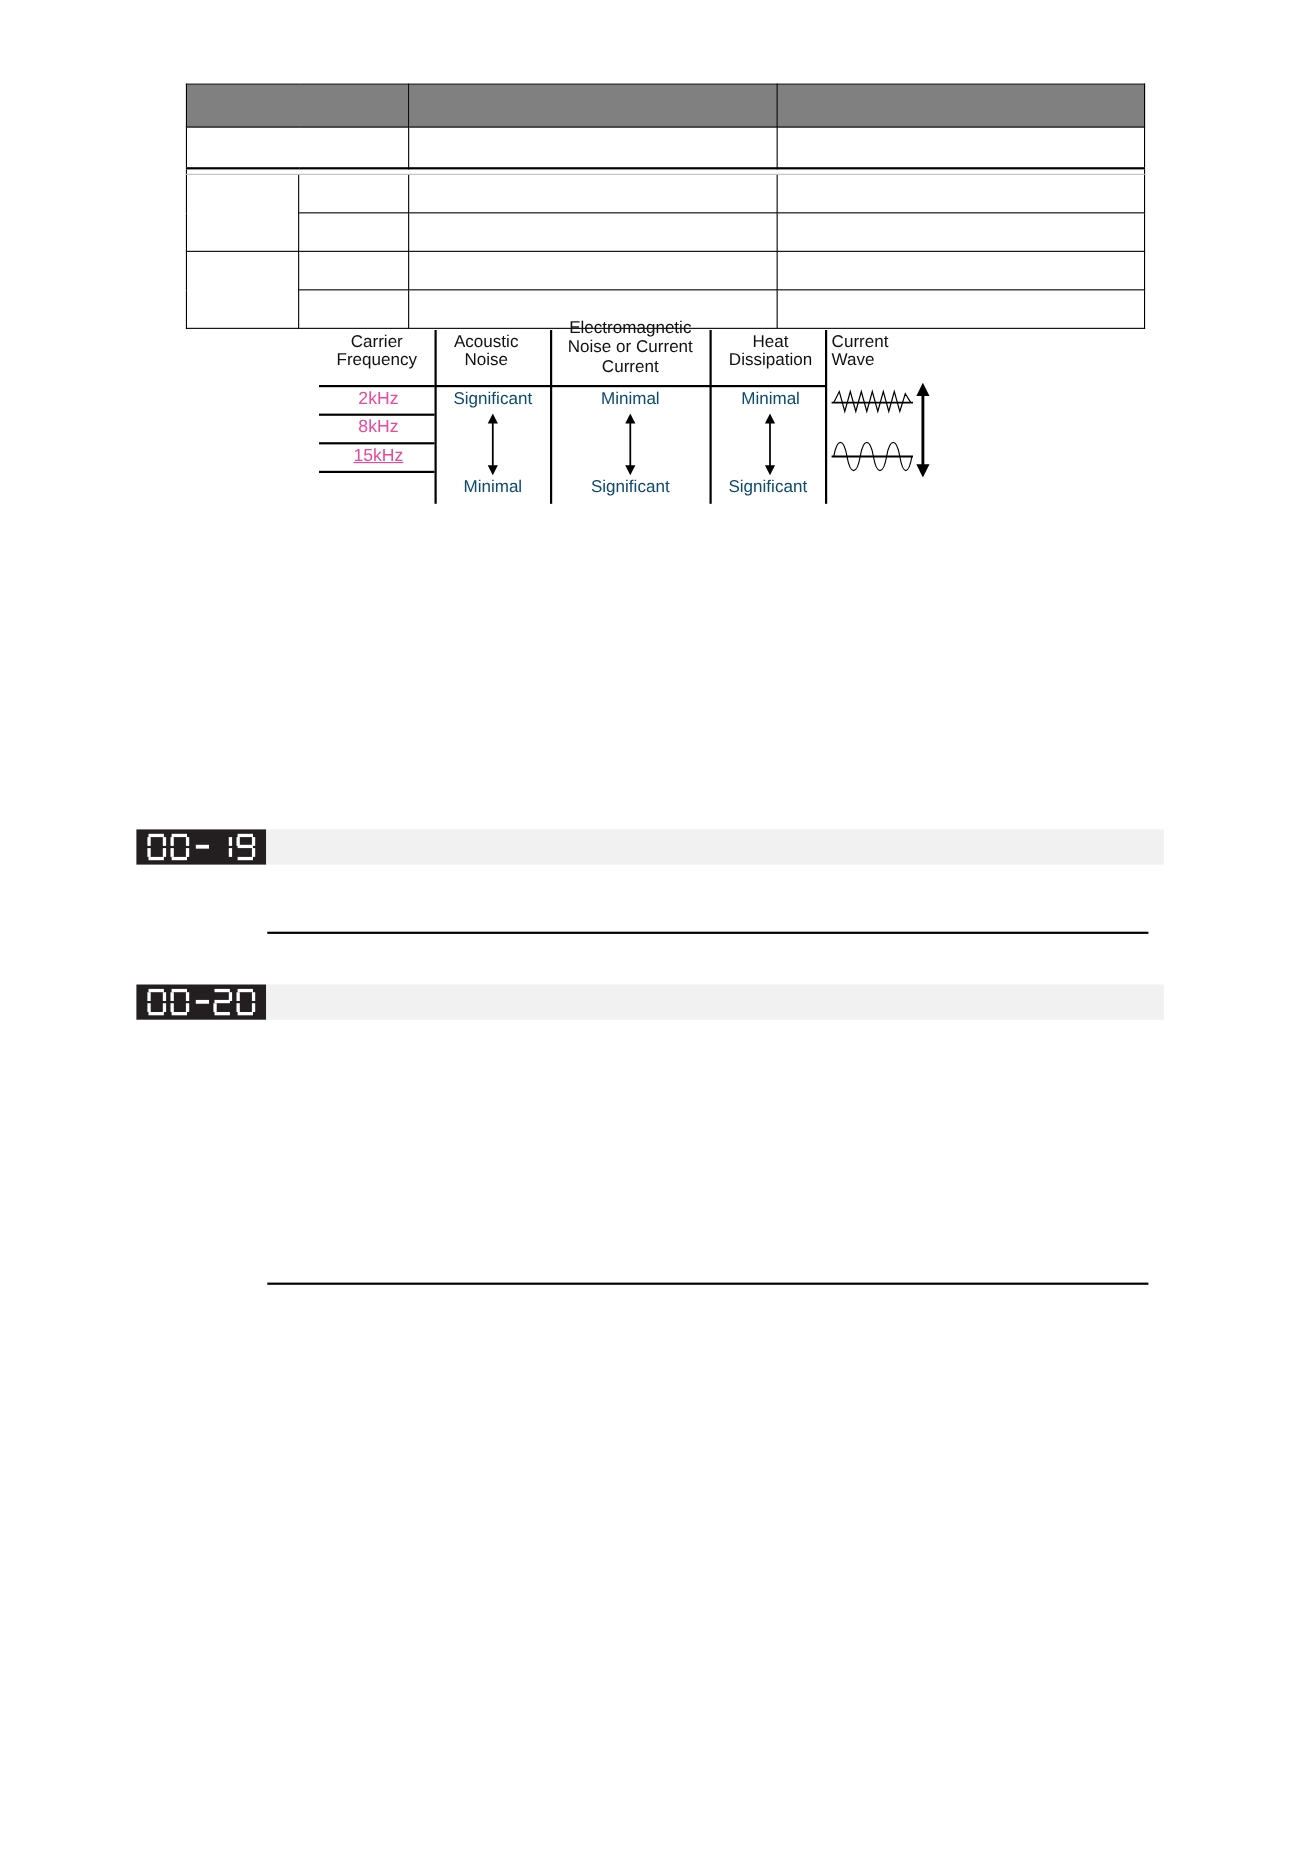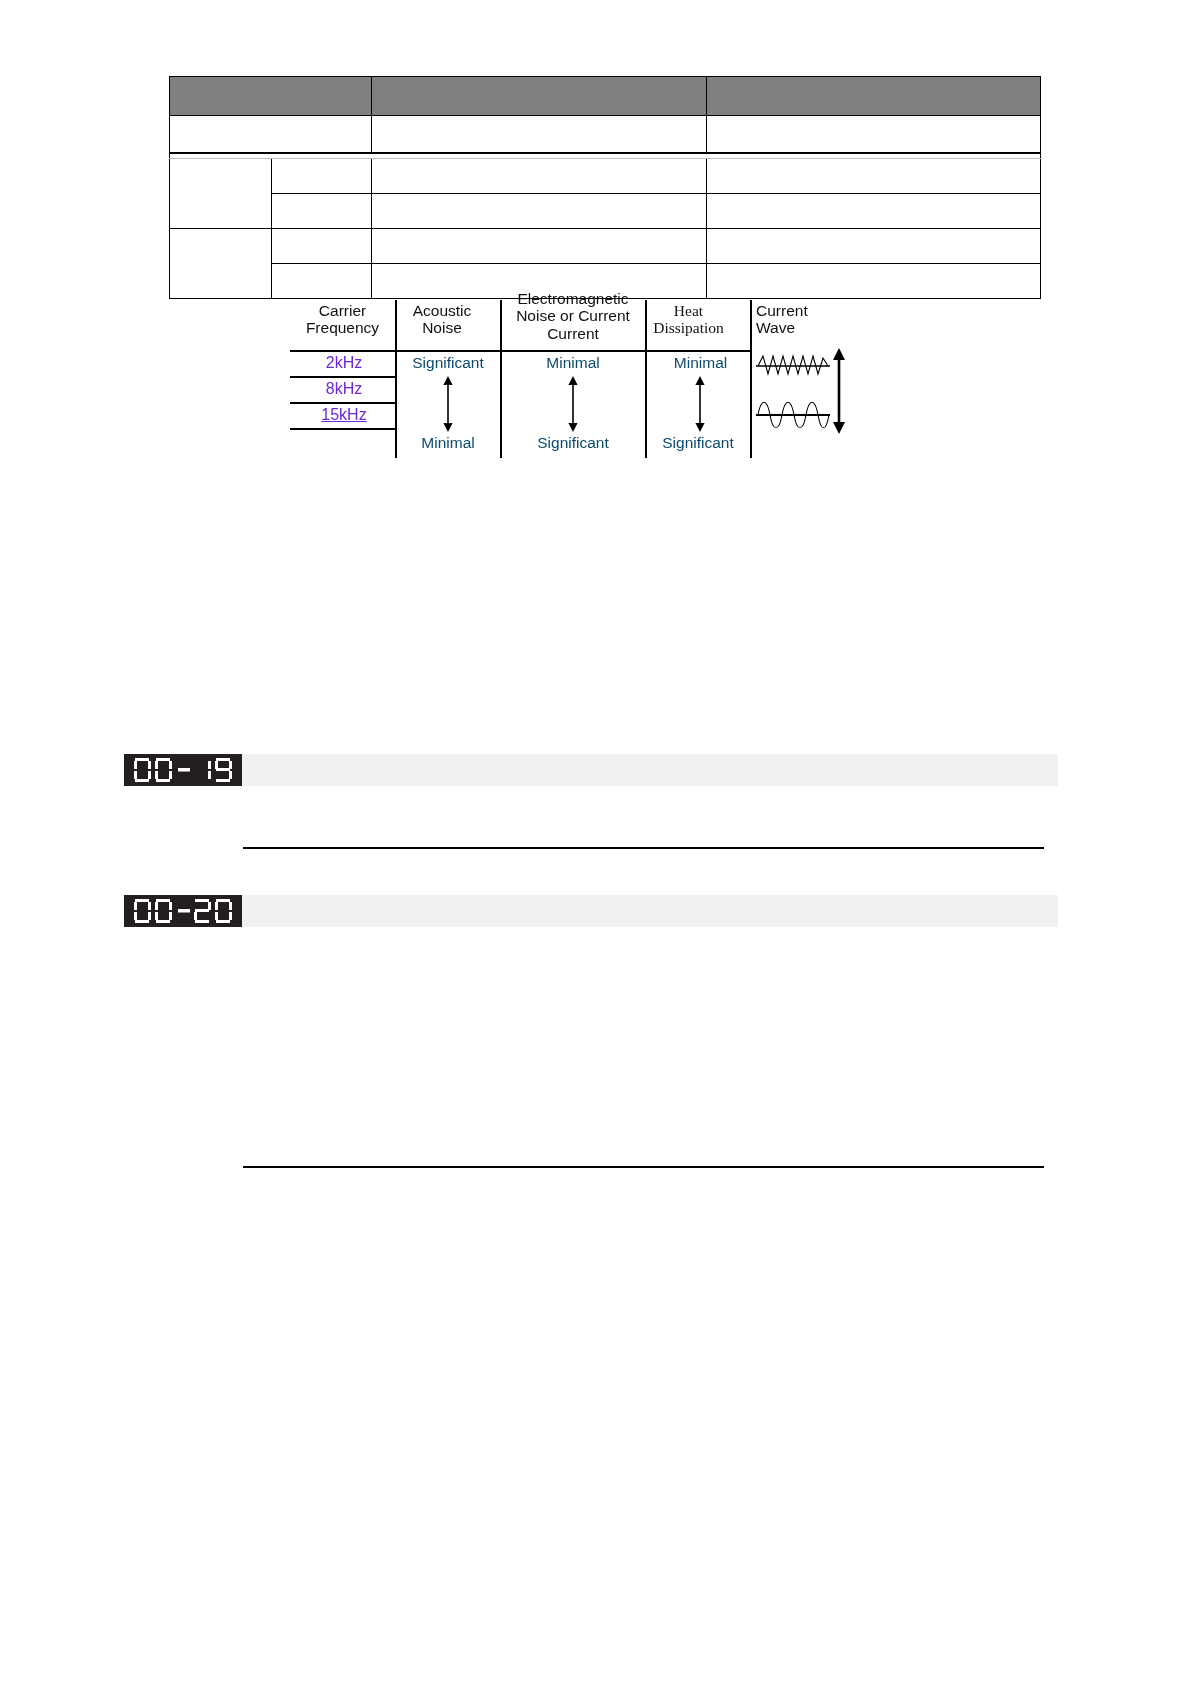--- a/index.html
+++ b/index.html
@@ -85,21 +85,21 @@
     font-size:15.5px;
     color:#0c4a6e;
   }
 
   
   .freq{
     position:absolute;
     left:4px; width:104px;
     text-align:center;
     font-size:16px;
-    color:#6d28d9;
+    color:#ec4899;
   }
 
   
   .arrow-vert{
     position:absolute;
     width:14px;
   }
 
   .led-row{
     position:absolute;
@@ -201,21 +201,21 @@
     <div>Acoustic</div>
     <div>Noise</div>
   </div>
 
   <div class="cf-colhead three" style="left:213px;width:144px;">
     <div>Electromagnetic</div>
     <div>Noise or Current</div>
     <div>Current</div>
   </div>
 
-  <div class="cf-colhead" style="left:351px;width:99px;font-family:Liberation Serif, serif;">
+  <div class="cf-colhead" style="left:363px;width:99px;">
     <div>Heat</div>
     <div>Dissipation</div>
   </div>
 
   <div class="cf-colhead" style="left:464px;width:88px;text-align:left;padding-left:4px;">
     <div>Current</div>
     <div>Wave</div>
   </div>
 
   <div class="freq" style="top:66px;">2kHz</div>

